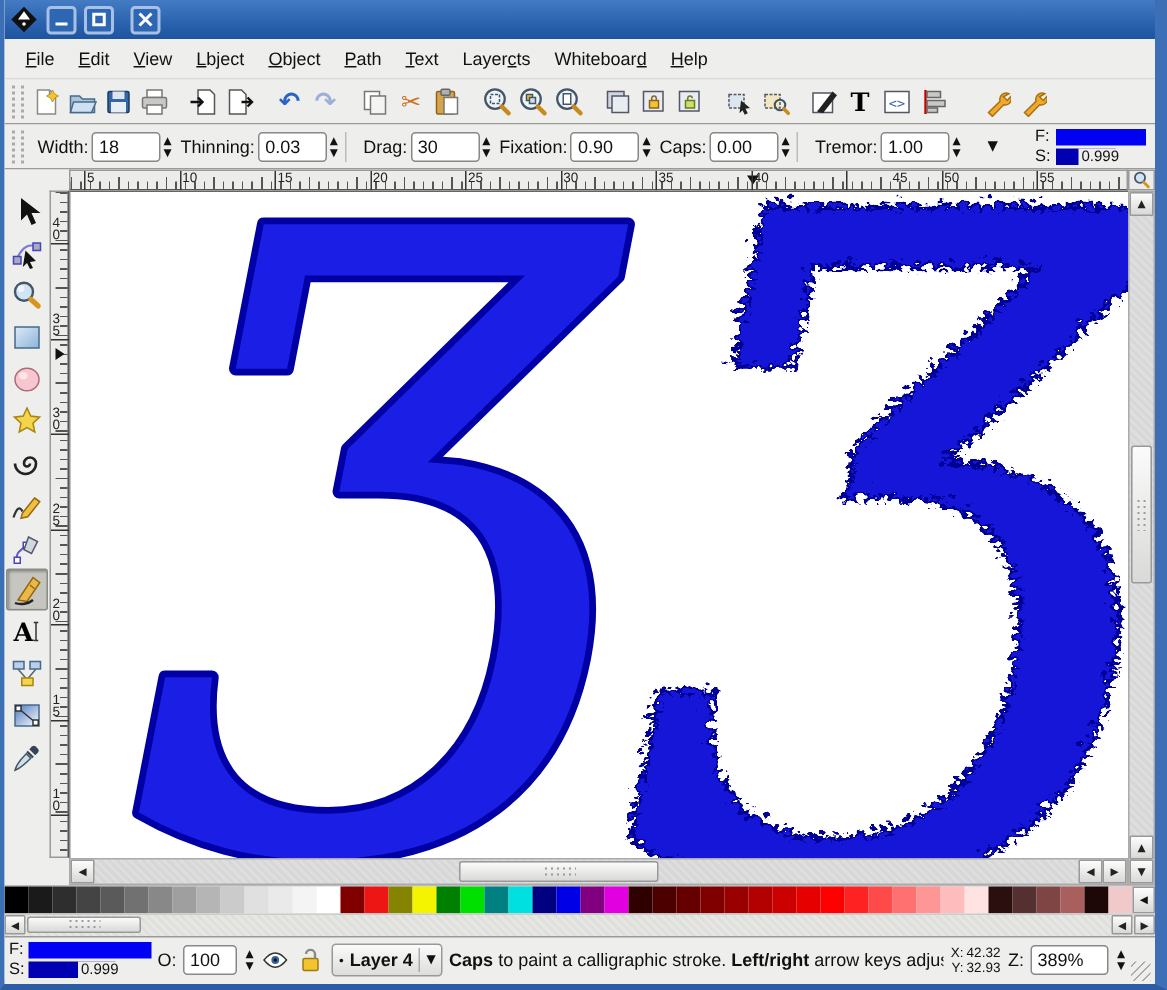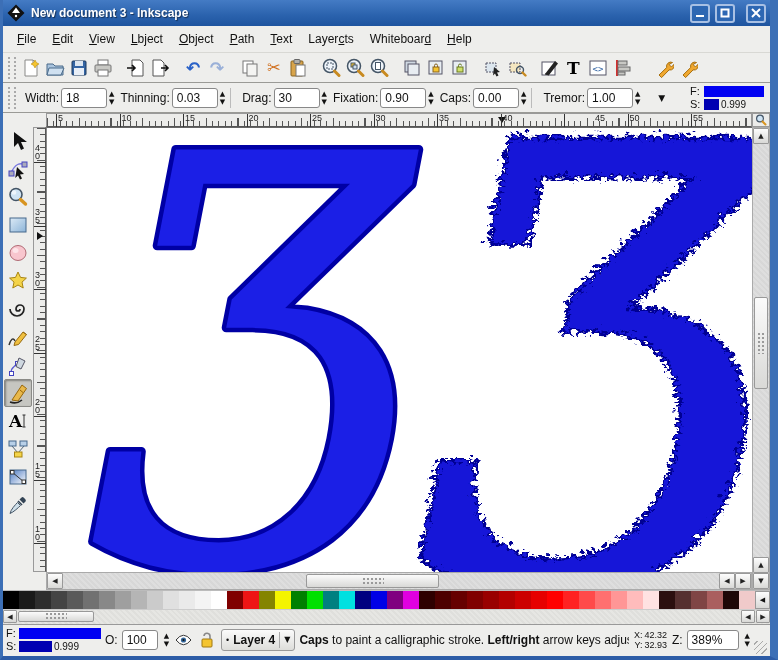--- a/index.html
+++ b/index.html
@@ -98,21 +98,20 @@
 <div class="window">
 
   <div class="titlebar">
     <span class="appicon">
       <svg width="18" height="18" viewBox="0 0 18 18">
           <path d="M9 0.5L17.5 9 9 17.5 0.5 9z" fill="#111"></path>
           <path d="M9 3.5L13 9H5z" fill="#fff"></path>
           <circle cx="9" cy="12" r="1.2" fill="#fff"></circle>
         </svg>
     </span>
-    <span class="title">New document 3 - Inkscape</span>
     <span class="winbtns">
       <span class="wbtn">
           <svg width="10" height="10">
             <path d="M1 8h8" stroke="#fff" stroke-width="2"></path>
           </svg>
         </span>
       <span class="wbtn">
           <svg width="10" height="10">
             <rect x="1.5" y="1.5" width="7" height="7" fill="none" stroke="#fff" stroke-width="2"></rect>
           </svg>

